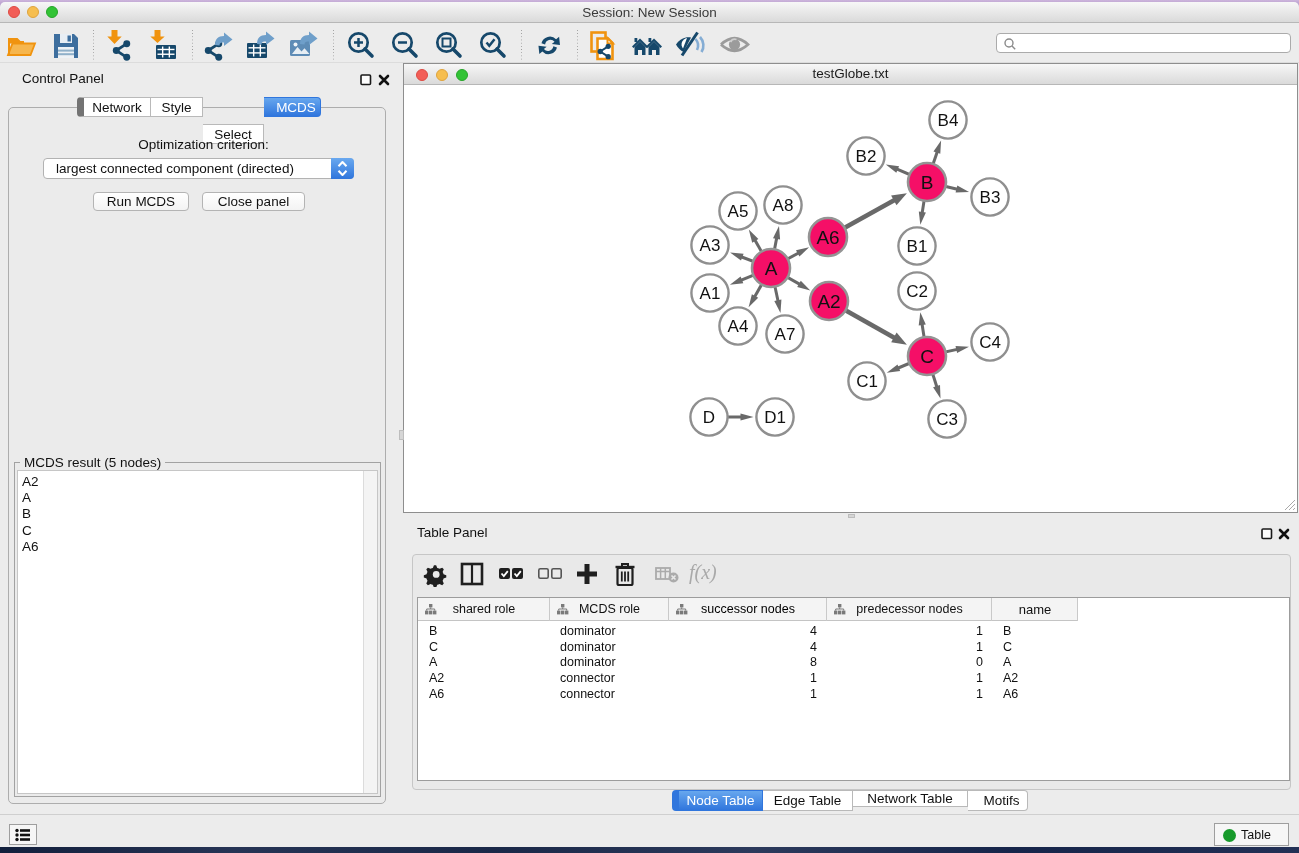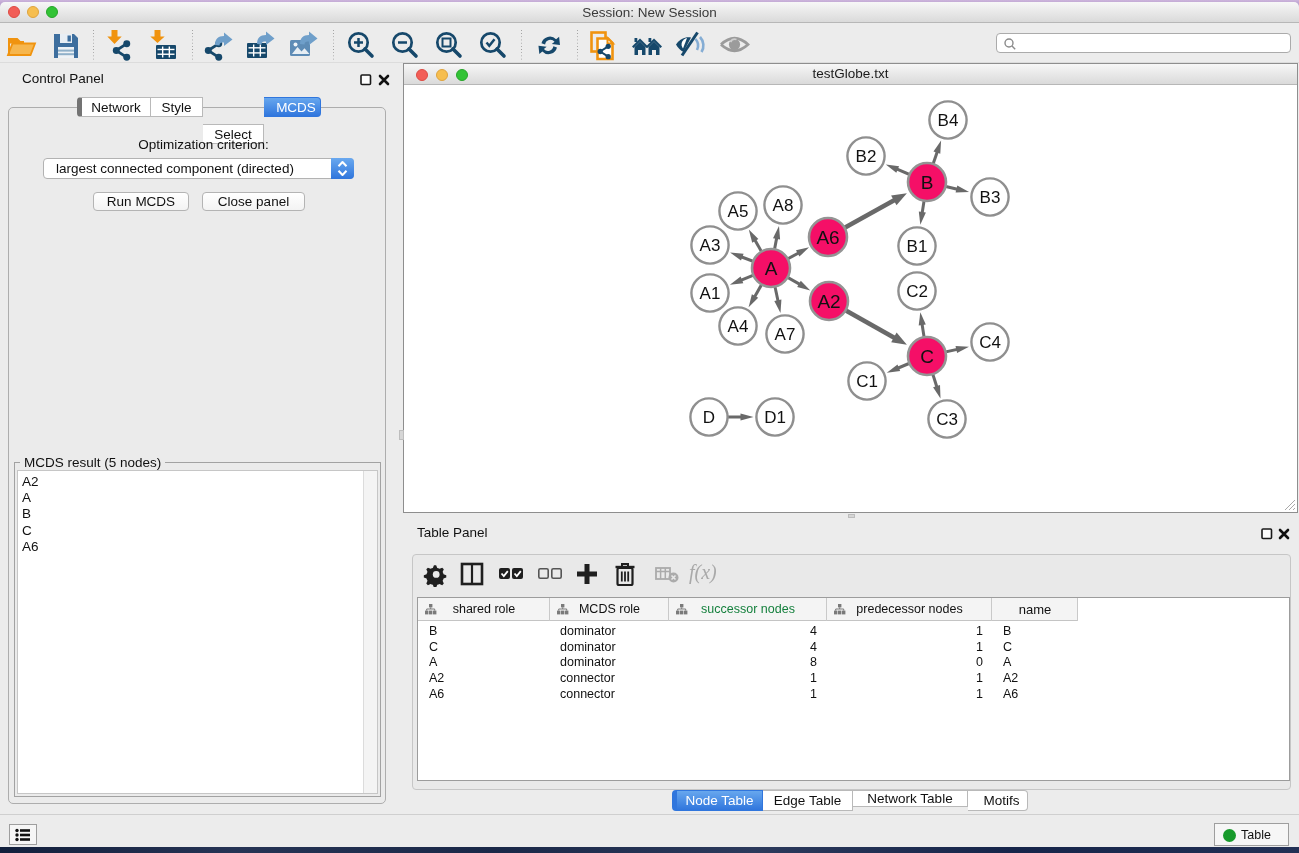--- a/index.html
+++ b/index.html
@@ -8,21 +8,21 @@
   .abs { position:absolute; }
   #page { position:relative; width:1299px; height:853px; }
   .titlebar { background:linear-gradient(#f7f7f7,#dadada); border-bottom:1px solid #b7b7b7; }
   .tl { position:absolute; width:12px; height:12px; border-radius:50%; top:4px; }
   .tl.r { background:#f25e57; border:0.5px solid #dd4b43; }
   .tl.y { background:#f6be4f; border:0.5px solid #dfa33c; }
   .tl.g { background:#32c335; border:0.5px solid #27a52a; }
   .tabrow { display:flex; position:absolute; }
   .tab { background:#fff; border:1px solid #b9b9b9; border-left:none; color:#111;
     font-size:13.5px; display:flex; align-items:center; justify-content:center; }
-  .tab.first { border-left:5px solid #737373; border-radius:4px 0 0 4px; }
+  .tab.first { border-left:7px solid #737373; border-radius:4px 0 0 4px; }
   .tab.last { border-radius:0 4px 4px 0;padding-left:8px; }
   .tab.sel { background:linear-gradient(#67a7ee,#3076dd); border-color:#3076dd; color:#fff; }
   .btn { background:linear-gradient(#ffffff,#f3f3f3); border:1px solid #b4b4b4; border-radius:4px;
     font-size:13.5px; color:#111; display:flex; align-items:center; justify-content:center; }
   .icon-btn { background:#f6f6f6; border:1px solid #9e9e9e; }
 </style>
 </head>
 <body>
 <div id="page">
 
@@ -365,21 +365,21 @@
         <div style="position:absolute;left:132px;top:0;width:119px;height:23px;border-right:1px solid #c9c9c9;"></div>
         <div style="position:absolute;left:132px;top:4px;width:119px;text-align:center;font-size:12.5px;color:#111;">MCDS role</div>
         <svg style="position:absolute;left:138px;top:6px" width="13" height="11" viewBox="0 0 13 11">
 <rect x="5" y="0" width="3.4" height="3.4" fill="#7a7a7a"></rect>
 <rect x="1" y="6.6" width="3.4" height="3.8" fill="#7a7a7a"></rect>
 <rect x="5" y="6.6" width="3.4" height="3.8" fill="#7a7a7a"></rect>
 <rect x="9" y="6.6" width="3.4" height="3.8" fill="#7a7a7a"></rect>
 <path d="M6.7 3.4 v1.6 M2.7 6.6 v-1.6 h8 v1.6" fill="none" stroke="#7a7a7a" stroke-width="1"></path>
           </svg>
         <div style="position:absolute;left:251px;top:0;width:158px;height:23px;border-right:1px solid #c9c9c9;"></div>
-        <div style="position:absolute;left:251px;top:4px;width:158px;text-align:center;font-size:12.5px;color:#15803d;">successor nodes</div>
+        <div style="position:absolute;left:251px;top:4px;width:158px;text-align:center;font-size:12.5px;color:#000000;">successor nodes</div>
         <svg style="position:absolute;left:257px;top:6px" width="13" height="11" viewBox="0 0 13 11">
 <rect x="5" y="0" width="3.4" height="3.4" fill="#7a7a7a"></rect>
 <rect x="1" y="6.6" width="3.4" height="3.8" fill="#7a7a7a"></rect>
 <rect x="5" y="6.6" width="3.4" height="3.8" fill="#7a7a7a"></rect>
 <rect x="9" y="6.6" width="3.4" height="3.8" fill="#7a7a7a"></rect>
 <path d="M6.7 3.4 v1.6 M2.7 6.6 v-1.6 h8 v1.6" fill="none" stroke="#7a7a7a" stroke-width="1"></path>
           </svg>
         <div style="position:absolute;left:409px;top:0;width:165px;height:23px;border-right:1px solid #c9c9c9;"></div>
         <div style="position:absolute;left:409px;top:4px;width:165px;text-align:center;font-size:12.5px;color:#111;">predecessor nodes</div>
         <svg style="position:absolute;left:415px;top:6px" width="13" height="11" viewBox="0 0 13 11">

